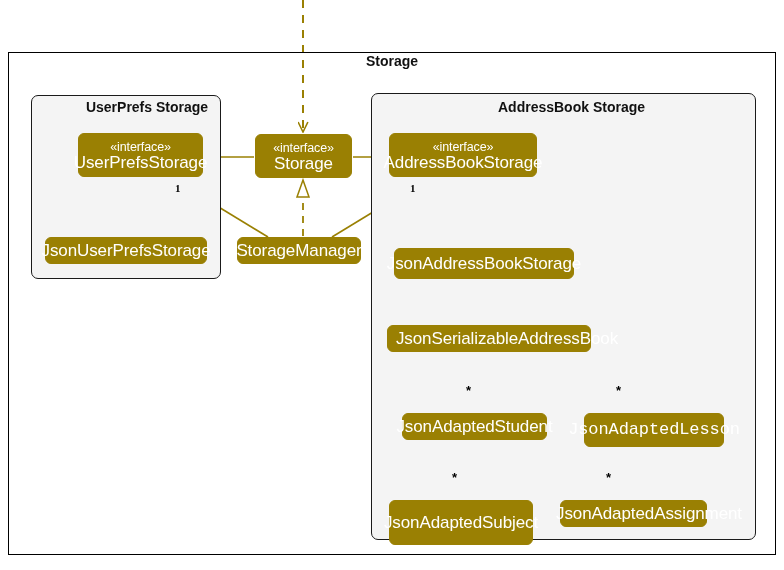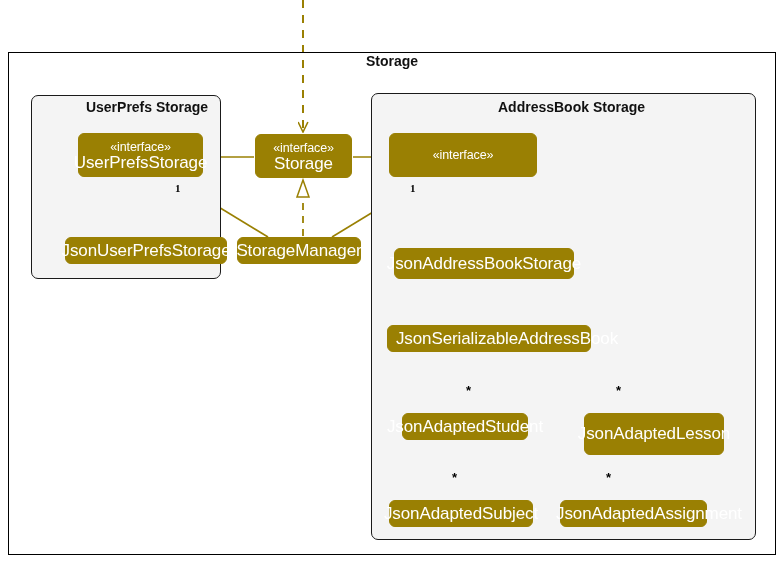--- a/index.html
+++ b/index.html
@@ -172,47 +172,48 @@
     <span class="nm">UserPrefsStorage</span>
   </div>
 
   <div class="cls" style="left:255px; top:134px; width:97px; height:44px;">
     <span class="stereo">«interface»</span>
     <span class="nm">Storage</span>
   </div>
 
   <div class="cls" style="left:389px; top:133px; width:148px; height:44px;">
     <span class="stereo">«interface»</span>
-  </div>
-
-  <div class="cls" style="left:45px; top:237px; width:162px; height:27px;margin-left:20px;">
+    <span class="nm">AddressBookStorage</span>
+  </div>
+
+  <div class="cls" style="left:45px; top:237px; width:162px; height:27px;">
     <span class="nm">JsonUserPrefsStorage</span>
   </div>
 
   <div class="cls" style="left:237px; top:237px; width:124px; height:27px;">
     <span class="nm">StorageManager</span>
   </div>
 
   <div class="cls" style="left:394px; top:237px; width:180px; height:31px;margin-top:11px;">
     <span class="nm">JsonAddressBookStorage</span>
   </div>
 
   <div class="cls" style="left:387px; top:325px; width:204px; height:27px;padding-left:36px;">
     <span class="nm">JsonSerializableAddressBook</span>
   </div>
 
-  <div class="cls" style="left:402px; top:413px; width:126px; height:27px;align-items:center;">
+  <div class="cls" style="left:402px; top:413px; width:145px; height:27px;align-items:center;">
     <span class="nm">JsonAdaptedStudent</span>
   </div>
 
-  <div class="cls" style="left:584px; top:413px; width:140px; height:42px;">
+  <div class="cls" style="left:584px; top:413px; width:140px; height:34px;font-family:Liberation Mono, monospace;">
     <span class="nm">JsonAdaptedLesson</span>
   </div>
 
-  <div class="cls" style="left:389px; top:500px; width:144px; height:27px;">
+  <div class="cls" style="left:389px; top:500px; width:144px; height:45px;">
     <span class="nm">JsonAdaptedSubject</span>
   </div>
 
   <div class="cls" style="left:560px; top:500px; width:147px; height:27px;padding-left:31px;">
     <span class="nm">JsonAdaptedAssignment</span>
   </div>
 
   <div class="mult" style="left:175px; top:182px;">1</div>
 
   <div class="mult" style="left:410px; top:182px;">1</div>

